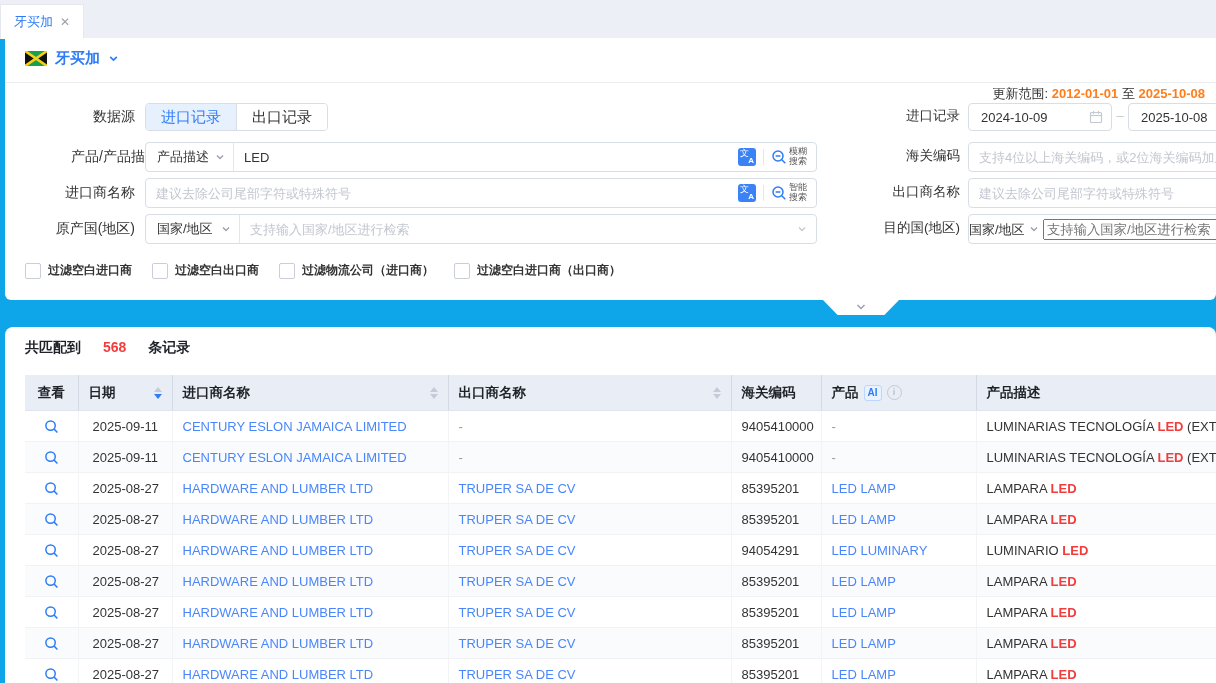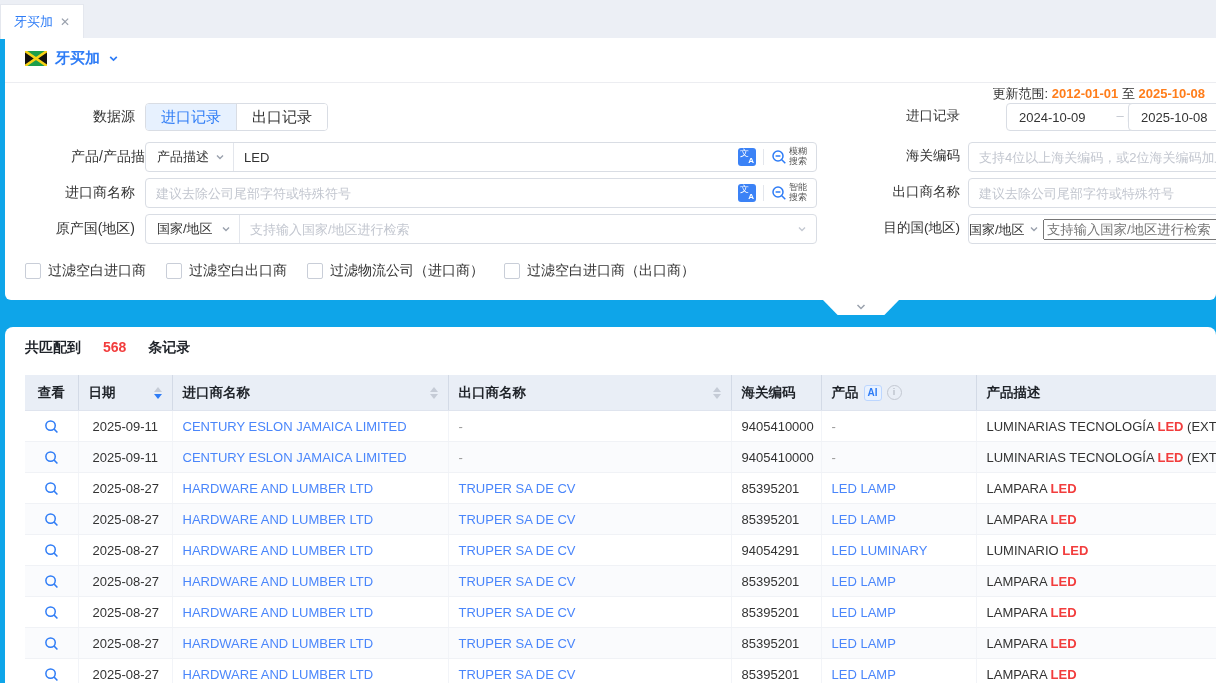--- a/index.html
+++ b/index.html
@@ -50,21 +50,21 @@
   .search-mode{display:flex;align-items:center;gap:2px;cursor:pointer;}
   .mode-text{font-size:9px;color:#555;line-height:1.1;display:flex;flex-direction:column;}
 
   .r-input{position:absolute;left:963px;width:330px;height:28px;border:1px solid #d9dde4;border-radius:4px;background:#fff;display:flex;align-items:center;}
   .r-input input{flex:1;min-width:0;border:none;outline:none;font-size:13px;color:#333;padding:0 10px;font-family:inherit;background:transparent;}
   .r-group{position:absolute;left:963px;width:330px;height:28px;border:1px solid #d9dde4;border-radius:4px;background:#fff;display:flex;align-items:center;}
 
   .cb-row{position:absolute;left:20px;top:224px;display:flex;gap:20px;align-items:center;}
   .cb-item{display:flex;align-items:center;gap:7px;cursor:pointer;}
   .cb-box{width:14px;height:14px;border:1px solid #c9ced8;border-radius:2px;background:#fff;flex:none;}
-  .cb-label{font-size:14px;color:#333;white-space:nowrap;}
+  .cb-label{font-size:12px;color:#333;white-space:nowrap;font-weight:bold;}
 
   .collapse-tab{position:absolute;left:817px;top:261px;width:78px;height:16px;background:#fff;
     clip-path:polygon(0 0,100% 0,80% 100%,20% 100%);display:flex;align-items:center;justify-content:center;cursor:pointer;}
 
   
   .summary{position:absolute;left:20px;top:12px;font-size:14px;font-weight:bold;color:#1f2329;}
   .summary .cnt{color:#f23d3d;margin:0 22px;}
 
   .grid{position:absolute;left:20px;top:48px;border-collapse:collapse;table-layout:fixed;width:1231px;}
   .grid th{height:35px;background:#e9eef6;border-right:1px solid #d3dae6;border-bottom:1px solid #dfe4ee;
@@ -123,21 +123,21 @@
       <span>至</span>
       <b>2025-10-08</b>
     </div>
 
     <div class="f-label" style="top:64px;">数据源</div>
     <div class="seg">
       <span class="seg-btn active">进口记录</span>
       <span class="seg-btn">出口记录</span>
     </div>
     <div class="f-label-r" style="top:64px;">进口记录</div>
-    <div class="datebox" style="left:963px;margin-left:38px;">
+    <div class="datebox" style="left:963px;">
       <input value="2024-10-09" style="">
       <span class="cal">
         <svg width="14" height="14" viewBox="0 0 14 14" fill="none" stroke="#c4c9d2" stroke-width="1.2">
           <rect x="1.5" y="2.5" width="11" height="10" rx="1"></rect>
             <line x1="1.5" y1="5.5" x2="12.5" y2="5.5"></line>
           <line x1="4.5" y1="1" x2="4.5" y2="4"></line>
             <line x1="9.5" y1="1" x2="9.5" y2="4"></line>
         </svg>
       </span>
     </div>

